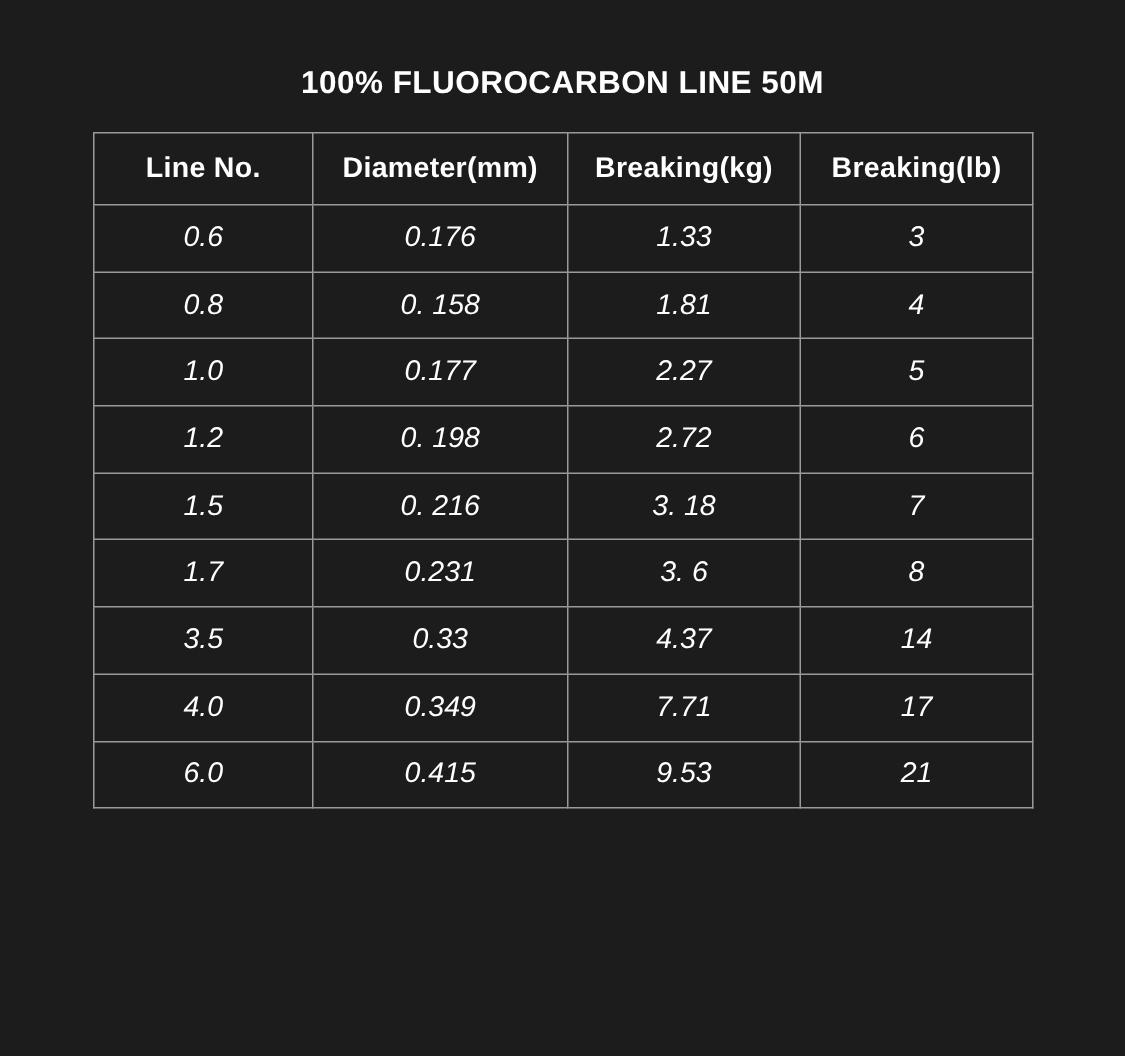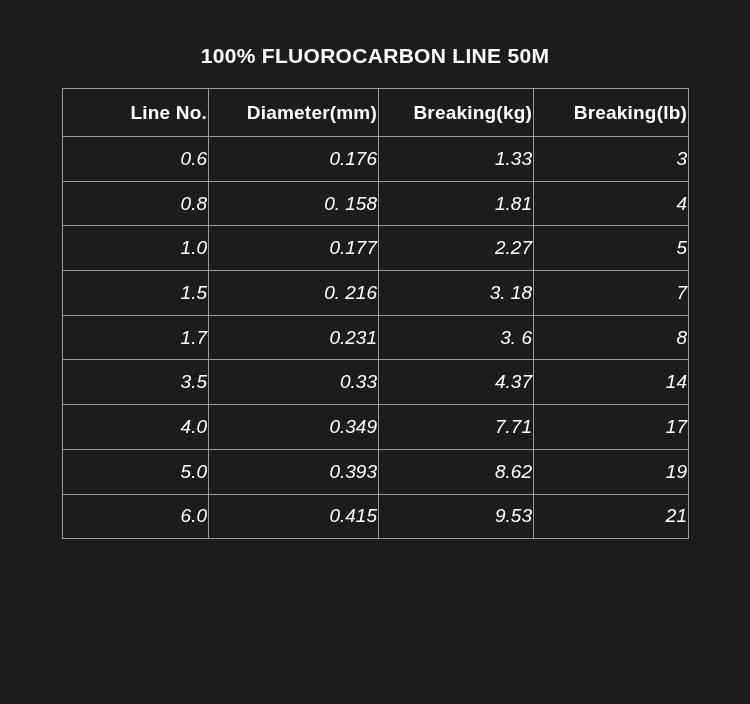--- a/index.html
+++ b/index.html
@@ -37,21 +37,21 @@
     width: 626px;
   }
   table.spec-table {
     width: 626px;
     border-collapse: collapse;
     table-layout: fixed;
   }
   table.spec-table th,
   table.spec-table td {
     border: 1px solid #9a9a9a;
-    text-align: right;
+    text-align: center;
     color: #ffffff;
     font-weight: normal;
   }
   table.spec-table th {
     height: 45px;
     font-size: 19px;
     font-weight: bold;
     letter-spacing: 0.2px;
     overflow: hidden;
   }
@@ -101,20 +101,26 @@
           <td>1.81</td>
           <td>4</td>
         </tr>
         <tr>
           <td>1.0</td>
           <td>0.177</td>
           <td>2.27</td>
           <td>5</td>
         </tr>
         <tr>
+          <td>1.2</td>
+          <td>0. 198</td>
+          <td>2.72</td>
+          <td>6</td>
+        </tr>
+        <tr>
           <td>1.5</td>
           <td>0. 216</td>
           <td>3. 18</td>
           <td>7</td>
         </tr>
         <tr>
           <td>1.7</td>
           <td>0.231</td>
           <td>3. 6</td>
           <td>8</td>
@@ -125,26 +131,20 @@
           <td>4.37</td>
           <td>14</td>
         </tr>
         <tr>
           <td>4.0</td>
           <td>0.349</td>
           <td>7.71</td>
           <td>17</td>
         </tr>
         <tr>
-          <td>5.0</td>
-          <td>0.393</td>
-          <td>8.62</td>
-          <td>19</td>
-        </tr>
-        <tr>
           <td>6.0</td>
           <td>0.415</td>
           <td>9.53</td>
           <td>21</td>
         </tr>
       </tbody>
     </table>
   </div>
 
 </div>

